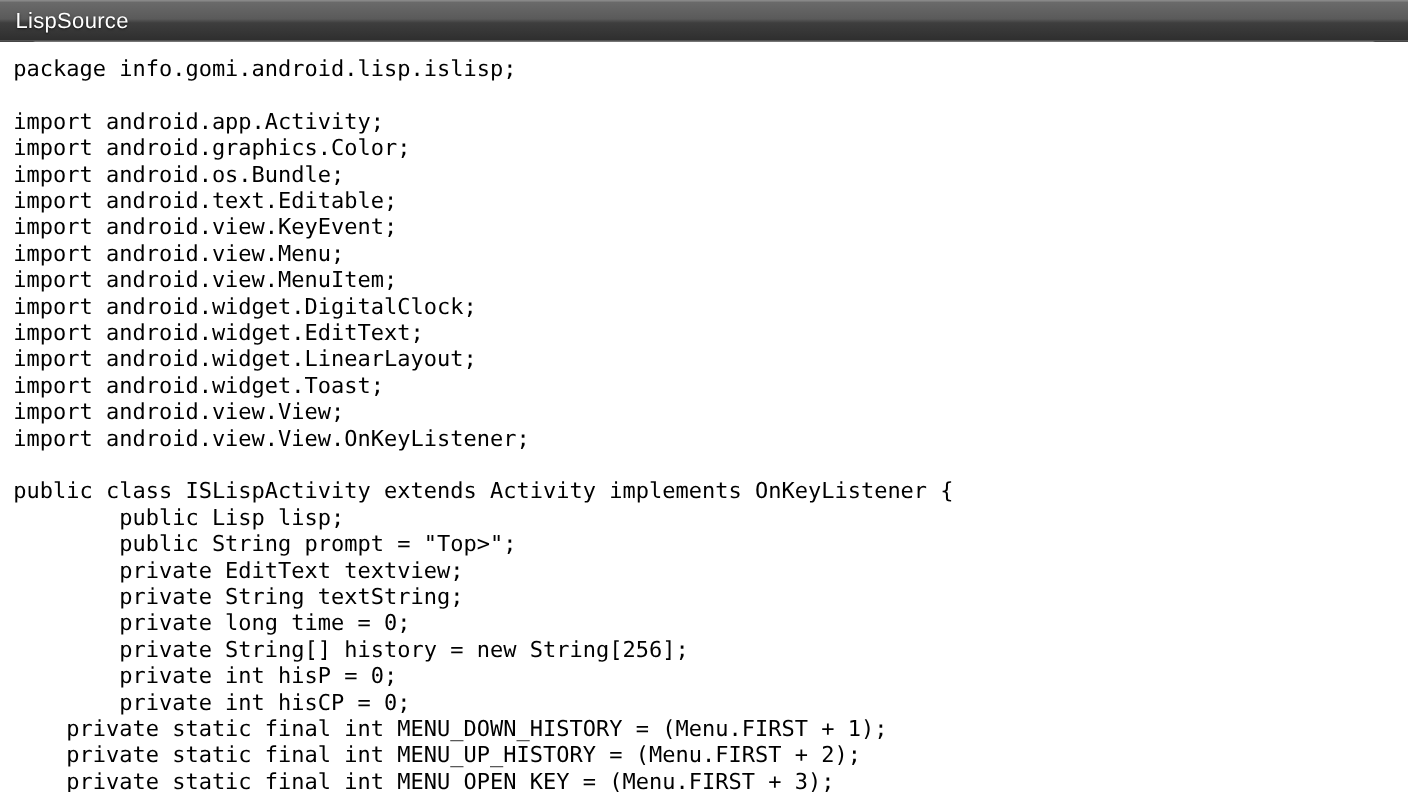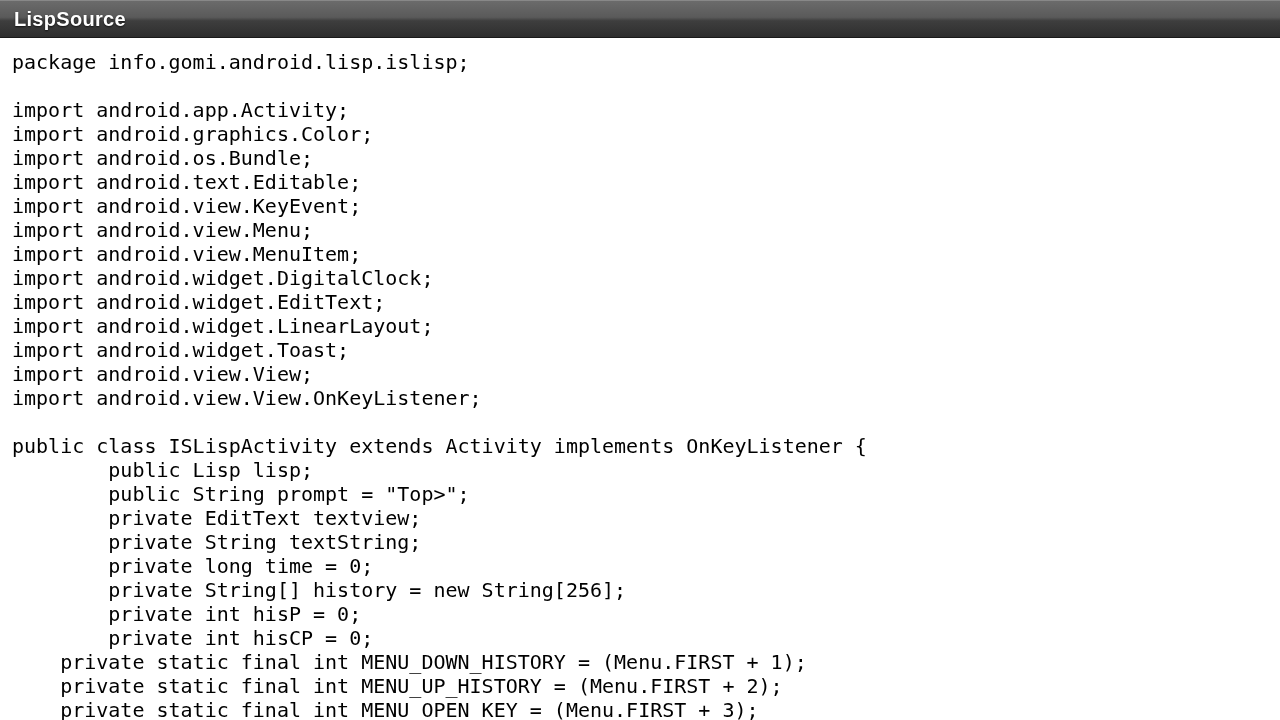--- a/index.html
+++ b/index.html
@@ -9,21 +9,21 @@
     height: 38px;
     background: linear-gradient(to bottom, #6b6b6b 0%, #5a5a5a 45%, #3e3e3e 55%, #2e2e2e 100%);
     border-top: 1px solid #888;
     border-bottom: 1px solid #1a1a1a;
     display: flex;
     align-items: center;
     padding-left: 14px;
   }
   .titlebar-text {
     color: #ffffff;
-    font-weight: bold;
+    font-weight: normal;
     font-size: 20px;
     text-shadow: 0 1px 2px rgba(0,0,0,0.7);
     letter-spacing: 0.3px;
   }
   .code-area {
     width: 100%;
     height: calc(720px - 38px);
     background: #ffffff;
     padding: 12px 12px 0 12px;
     overflow: hidden;

